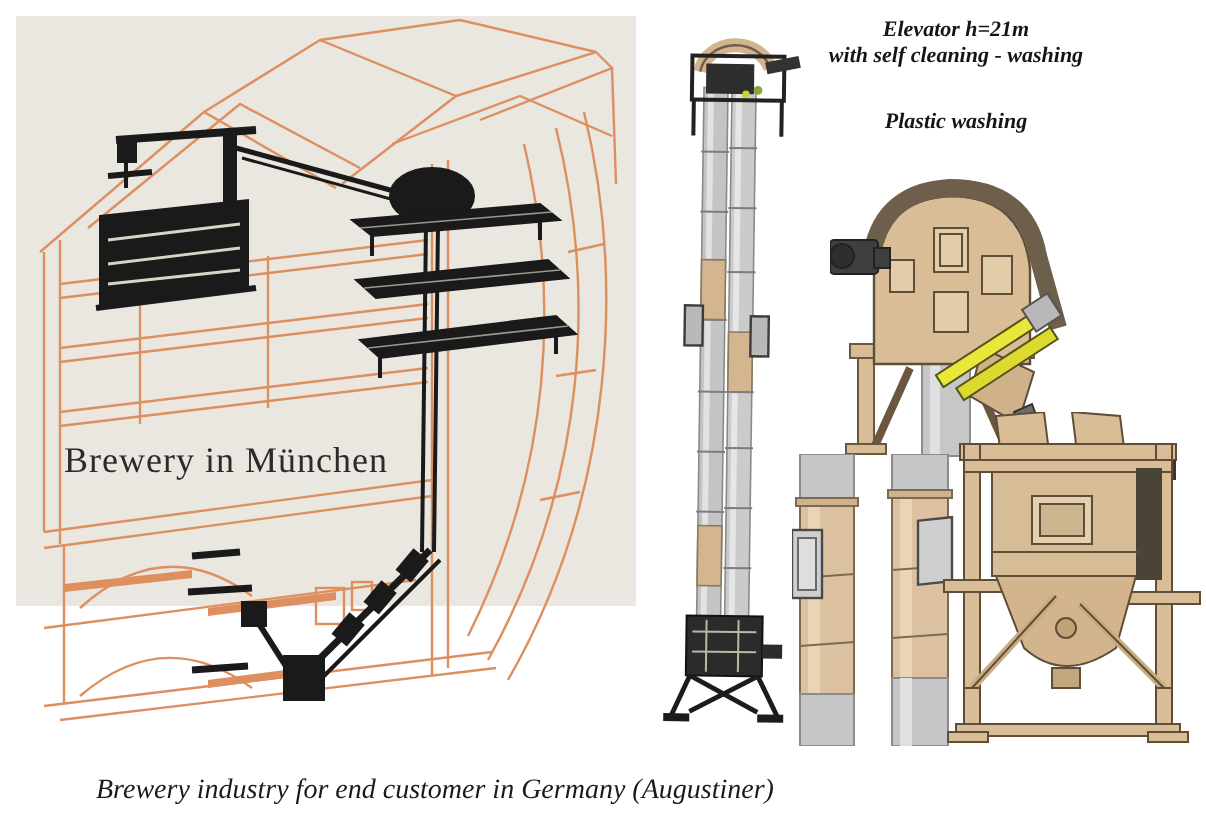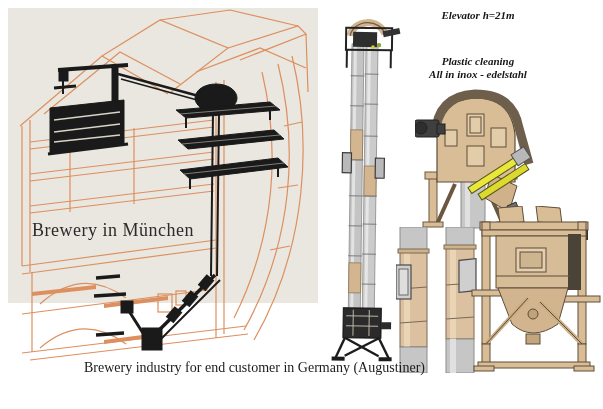--- a/index.html
+++ b/index.html
@@ -40,24 +40,23 @@
     font-size:11px; font-weight:bold; font-style:italic;
     color:#151515; line-height:13px;
     white-space:nowrap;
   }
   
   .head-detail  { position:absolute; left:415px; top:84px; }
   .tube-detail  { position:absolute; left:396px; top:227px; }
   .boot-detail  { position:absolute; left:470px; top:206px; }
   
   .caption {
-    position:absolute; left:48px; top:360px;
-    font-size:14px; color:#1a1a1a;
+    position:absolute; left:48px; top:388px;
+    font-size:14px; font-style:italic; color:#1a1a1a;
     white-space:nowrap;
-    margin-left:36px;
   }
 </style>
 </head>
 <body>
 
 <div class="canvas">
 
   <div class="building-panel">
     <svg width="310" height="357" viewBox="0 0 310 357">
 
@@ -224,24 +223,24 @@
         <line x1="16" y1="330" x2="50" y2="348"></line>
         <line x1="50" y1="330" x2="16" y2="348"></line>
       </g>
       <rect x="3" y="349" width="13" height="4" fill="#1c1c1c"></rect>
       <rect x="50" y="349" width="13" height="4" fill="#1c1c1c"></rect>
     </g>
   </svg>
 
   <div class="spec-block">
     <div>Elevator h=21m</div>
+    <div>with self cleaning - washing</div>
   </div>
   <div class="bucket-block">
-    <div>Plastic cleaning</div>
-    <div>All in inox - edelstahl</div>
+    <div>Plastic washing</div>
   </div>
 
   <svg class="head-detail" width="126" height="146" viewBox="0 0 126 146">
 
     <g stroke="#6b573f" stroke-width="1" fill="#d9bd97">
       <rect x="14" y="92" width="8" height="48"></rect>
       <rect x="88" y="92" width="8" height="48"></rect>
       <rect x="10" y="88" width="92" height="7"></rect>
       <path d="M22,140 L40,100" stroke-width="4" fill="none"></path>
       <path d="M88,140 L72,104" stroke-width="4" fill="none"></path>

